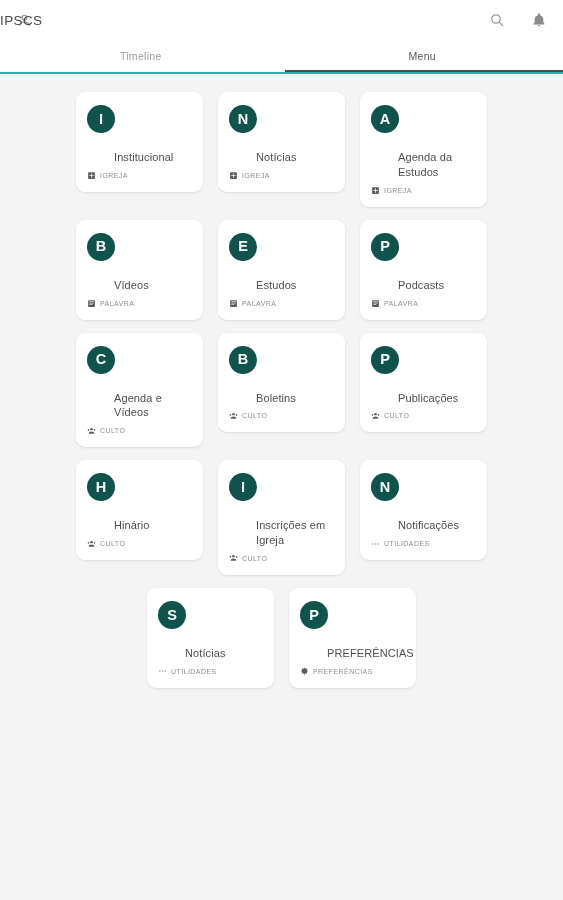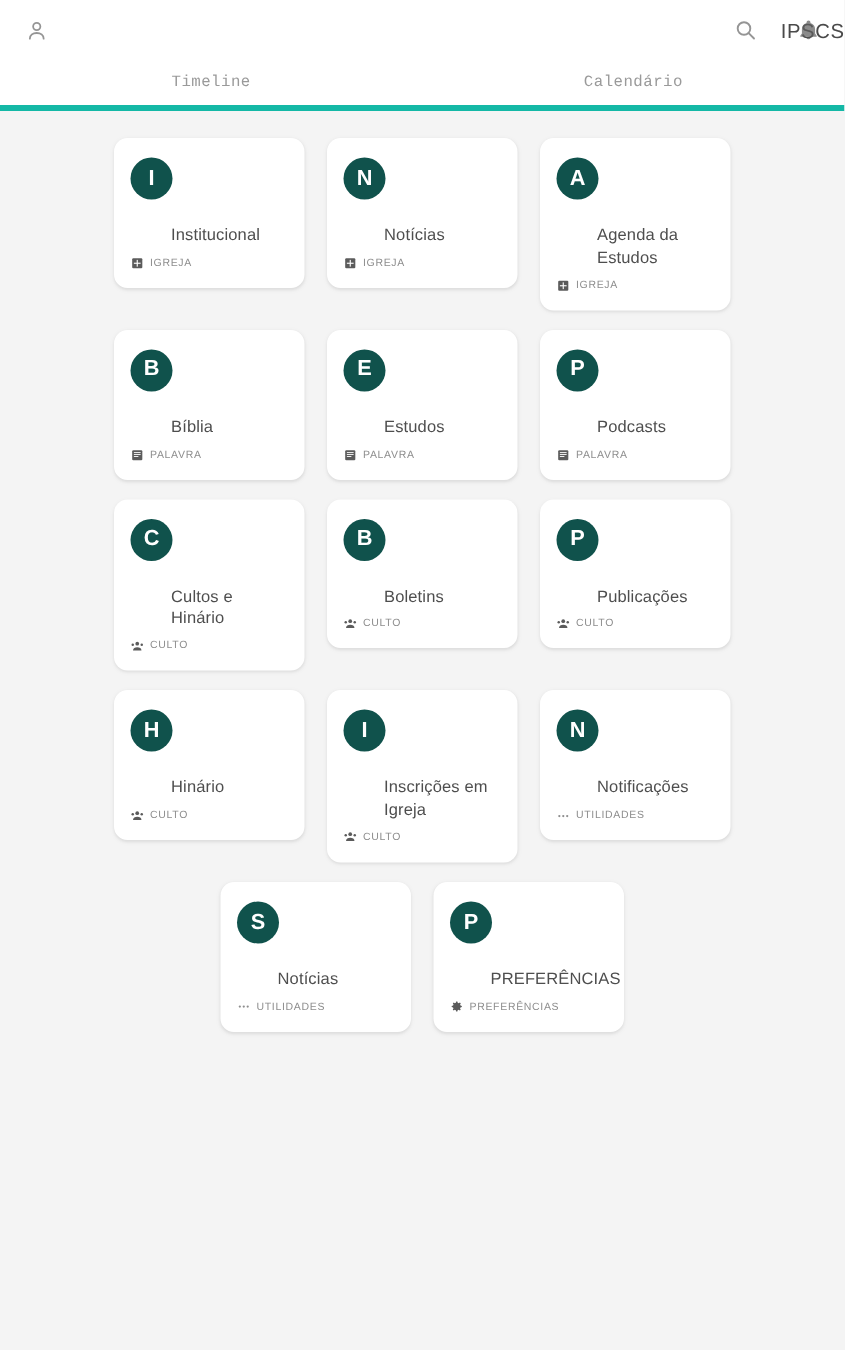--- a/index.html
+++ b/index.html
@@ -30,21 +30,21 @@
   .appbar-left {
     display: flex;
     align-items: center;
     width: 60px;
   }
 
   .appbar-title {
     position: absolute;
     left: 0;
     right: 0;
-    text-align: right;
+    text-align: left;
     font-size: 13.5px;
     color: #4a4a4a;
     letter-spacing: 0.4px;
     pointer-events: none;
   }
 
   .appbar-right {
     margin-left: auto;
     display: flex;
     align-items: center;
@@ -62,22 +62,21 @@
     opacity: .72;
   }
   .icon-btn svg { display: block; }
 
   
   .tabbar {
     height: 34px;
     background: #ffffff;
     display: flex;
     position: relative;
-    border-bottom: 4px solid #14b8a6;
-    font-family: Liberation Mono, monospace;
+    border-bottom: 2px solid #14b8a6;
   }
 
   .tab {
     flex: 1;
     display: flex;
     align-items: center;
     justify-content: center;
     font-size: 10.5px;
     color: #9a9a9a;
     letter-spacing: .3px;
@@ -197,22 +196,22 @@
         <path d="M9.8 19.7a2.3 2.3 0 0 0 4.4 0z"></path>
       </svg>
     </div>
   </div>
 </div>
 
 <div class="tabbar">
   <div class="tab">
     <span>Timeline</span>
   </div>
-  <div class="tab">
-    <span>Calendário</span>
+  <div class="tab active">
+    <span>Menu</span>
   </div>
 </div>
 
 <div class="content">
 
   <div class="grid-row">
     <div class="card">
       <div class="avatar">I</div>
       <div class="card-title">Institucional</div>
       <div class="card-tag">
@@ -252,21 +251,21 @@
             </svg>
         </span>
         <span>IGREJA</span>
       </div>
     </div>
   </div>
 
   <div class="grid-row">
     <div class="card">
       <div class="avatar">B</div>
-      <div class="card-title">Bíblia</div>
+      <div class="card-title">Vídeos</div>
       <div class="card-tag">
         <span class="tag-icon">
           <svg width="9" height="9" viewBox="0 0 24 24" fill="#5b5b5b">
               <rect x="3" y="3" width="18" height="18" rx="2"></rect>
               <rect x="6" y="6.5" width="12" height="1.6" fill="#fff"></rect>
               <rect x="6" y="10" width="12" height="1.6" fill="#fff"></rect>
               <rect x="6" y="13.5" width="8" height="1.6" fill="#fff"></rect>
             </svg>
         </span>
         <span>PALAVRA</span>
@@ -300,21 +299,21 @@
             </svg>
         </span>
         <span>PALAVRA</span>
       </div>
     </div>
   </div>
 
   <div class="grid-row">
     <div class="card">
       <div class="avatar">C</div>
-      <div class="card-title">Cultos e Hinário</div>
+      <div class="card-title">Agenda e Vídeos</div>
       <div class="card-tag">
         <span class="tag-icon">
           <svg width="10" height="10" viewBox="0 0 24 24" fill="#5b5b5b">
               <circle cx="12" cy="7" r="3.3"></circle>
               <path d="M4.5 19c0-3.6 3.4-5.6 7.5-5.6s7.5 2 7.5 5.6z"></path>
               <circle cx="4" cy="9" r="2.2"></circle>
               <circle cx="20" cy="9" r="2.2"></circle>
             </svg>
         </span>
         <span>CULTO</span>

